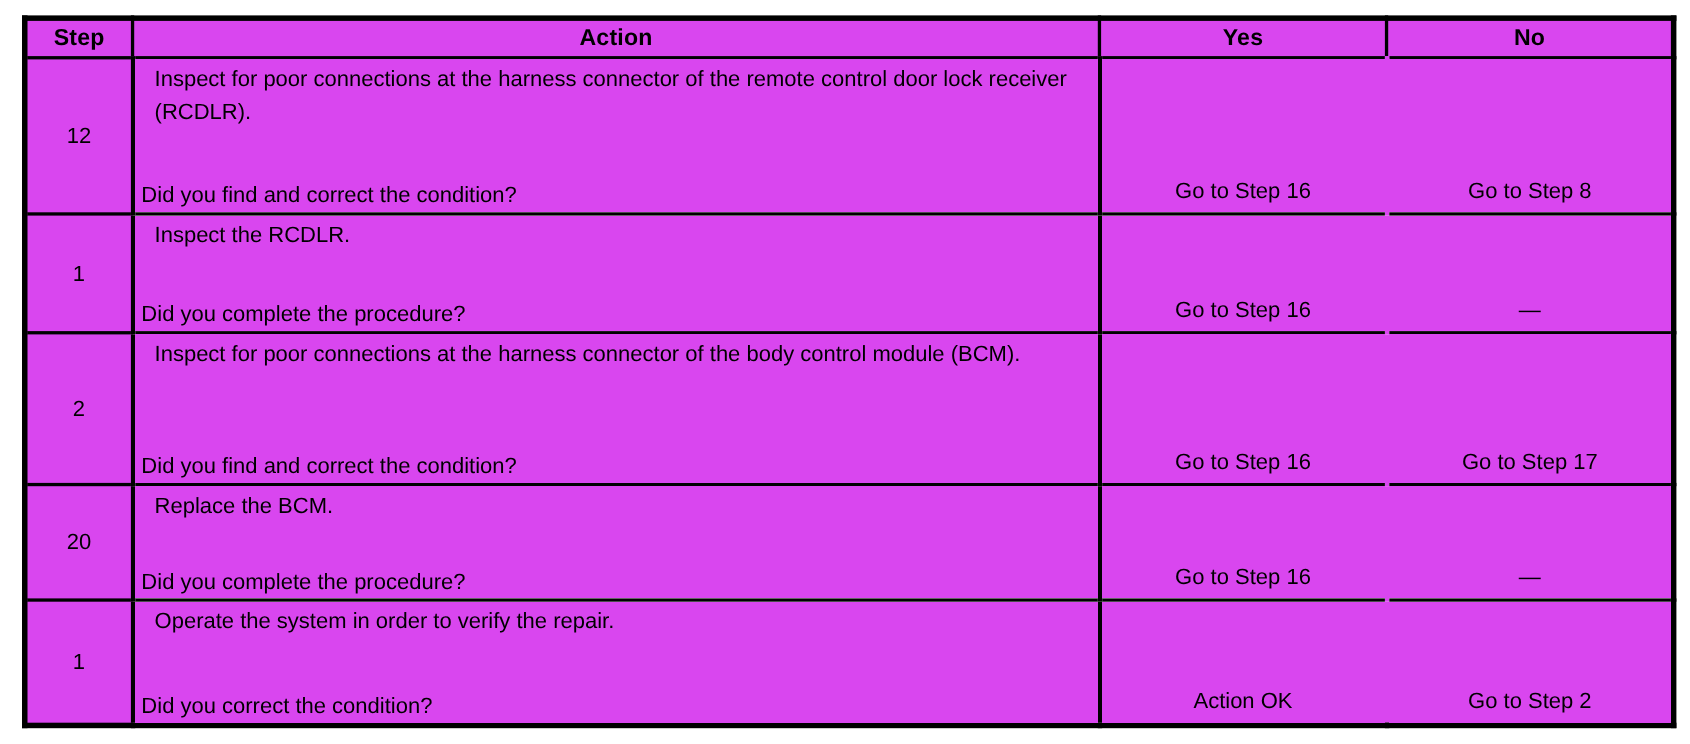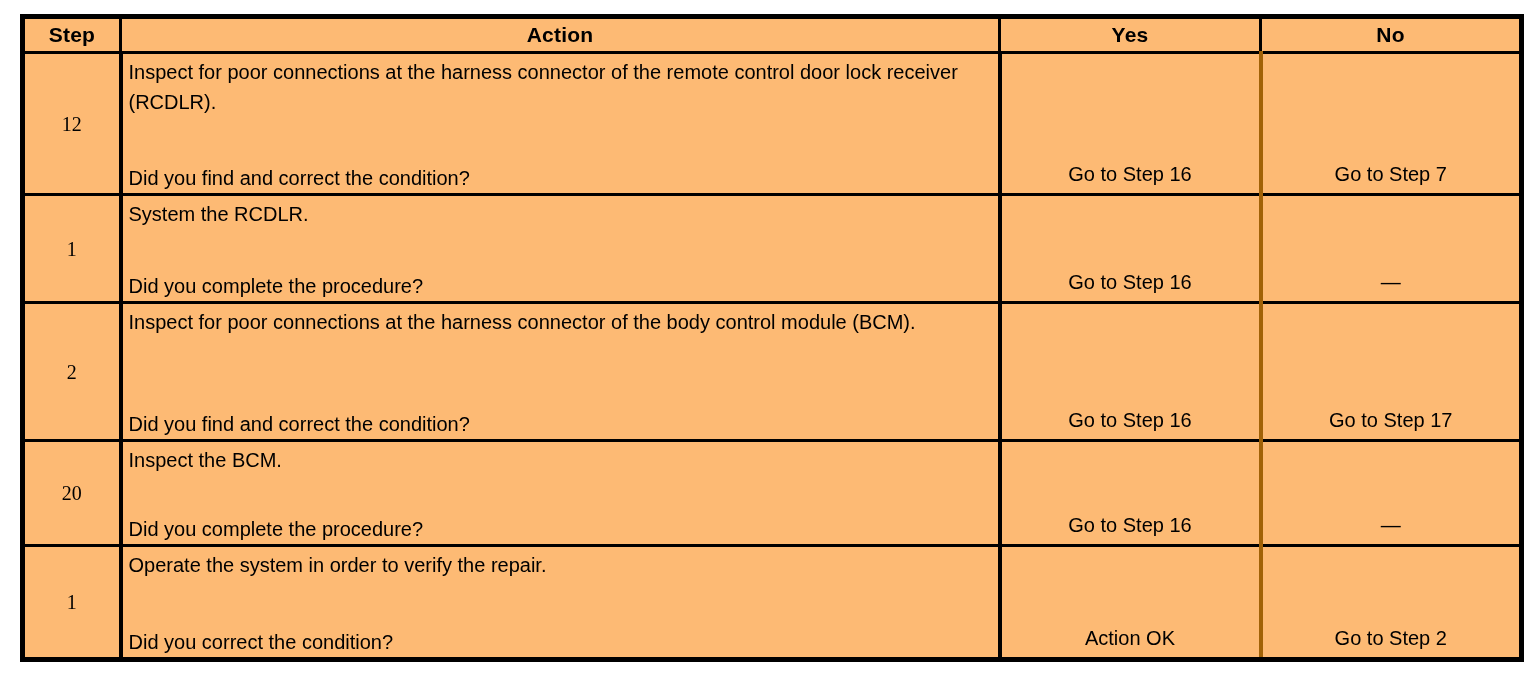--- a/index.html
+++ b/index.html
@@ -36,21 +36,21 @@
   .diag-table col.c-step   { width: 98px;  }
   .diag-table col.c-action { width: 879px; }
   .diag-table col.c-yes    { width: 261px; }
   .diag-table col.c-no     { width: 261px; }
 
   .diag-table th,
   .diag-table td {
     border: 3px solid #000000;
     padding: 0;
     vertical-align: top;
-    background: #fdba74;
+    background: #d946ef;
   }
 
   
   .diag-table {
     border: 5px solid #000000;
   }
 
   
   thead th {
     height: 32px;
@@ -69,48 +69,48 @@
   
   tbody tr { }
 
   td.step-cell {
     text-align: center;
     vertical-align: middle;
     font-size: 20px;
     line-height: 24px;
     border-left: 0;
     border-right: 4px solid #000000;
-    font-family: Liberation Serif, serif;
   }
 
   td.action-cell {
     position: relative;
     padding: 3px 0 0 6px;
     font-size: 20px;
     line-height: 30px;
     border-right: 4px solid #000000;
     border-left: 0;
   }
   .action-statement {
     display: block;
     white-space: pre-line;
+    margin-left: 12px;
   }
   .action-question {
     position: absolute;
     left: 6px;
     bottom: 0;
     white-space: nowrap;
   }
 
   td.branch-cell {
     position: relative;
     text-align: center;
     font-size: 20px;
     line-height: 30px;
-    border-right: 4px solid #a16207;
+    border-right: 4px solid #d946ef;
   }
   td.branch-cell.last { border-right: 0; }
   .branch-text {
     position: absolute;
     left: 0;
     right: 0;
     bottom: 4px;
     text-align: center;
     white-space: nowrap;
   }
@@ -151,28 +151,28 @@
       <tr class="r-12">
         <td class="step-cell">12</td>
         <td class="action-cell">
           <span class="action-statement">Inspect for poor connections at the harness connector of the remote control door lock receiver (RCDLR).</span>
           <span class="action-question">Did you find and correct the condition?</span>
         </td>
         <td class="branch-cell">
           <span class="branch-text">Go to Step 16</span>
         </td>
         <td class="branch-cell last">
-          <span class="branch-text">Go to Step 7</span>
+          <span class="branch-text">Go to Step 8</span>
         </td>
       </tr>
 
       <tr class="r-13">
         <td class="step-cell">1</td>
         <td class="action-cell">
-          <span class="action-statement">System the RCDLR.</span>
+          <span class="action-statement">Inspect the RCDLR.</span>
           <span class="action-question">Did you complete the procedure?</span>
         </td>
         <td class="branch-cell">
           <span class="branch-text">Go to Step 16</span>
         </td>
         <td class="branch-cell last">
           <span class="branch-text">—</span>
         </td>
       </tr>
 
@@ -186,21 +186,21 @@
           <span class="branch-text">Go to Step 16</span>
         </td>
         <td class="branch-cell last">
           <span class="branch-text">Go to Step 17</span>
         </td>
       </tr>
 
       <tr class="r-15">
         <td class="step-cell">20</td>
         <td class="action-cell">
-          <span class="action-statement">Inspect the BCM.</span>
+          <span class="action-statement">Replace the BCM.</span>
           <span class="action-question">Did you complete the procedure?</span>
         </td>
         <td class="branch-cell">
           <span class="branch-text">Go to Step 16</span>
         </td>
         <td class="branch-cell last">
           <span class="branch-text">—</span>
         </td>
       </tr>
 

